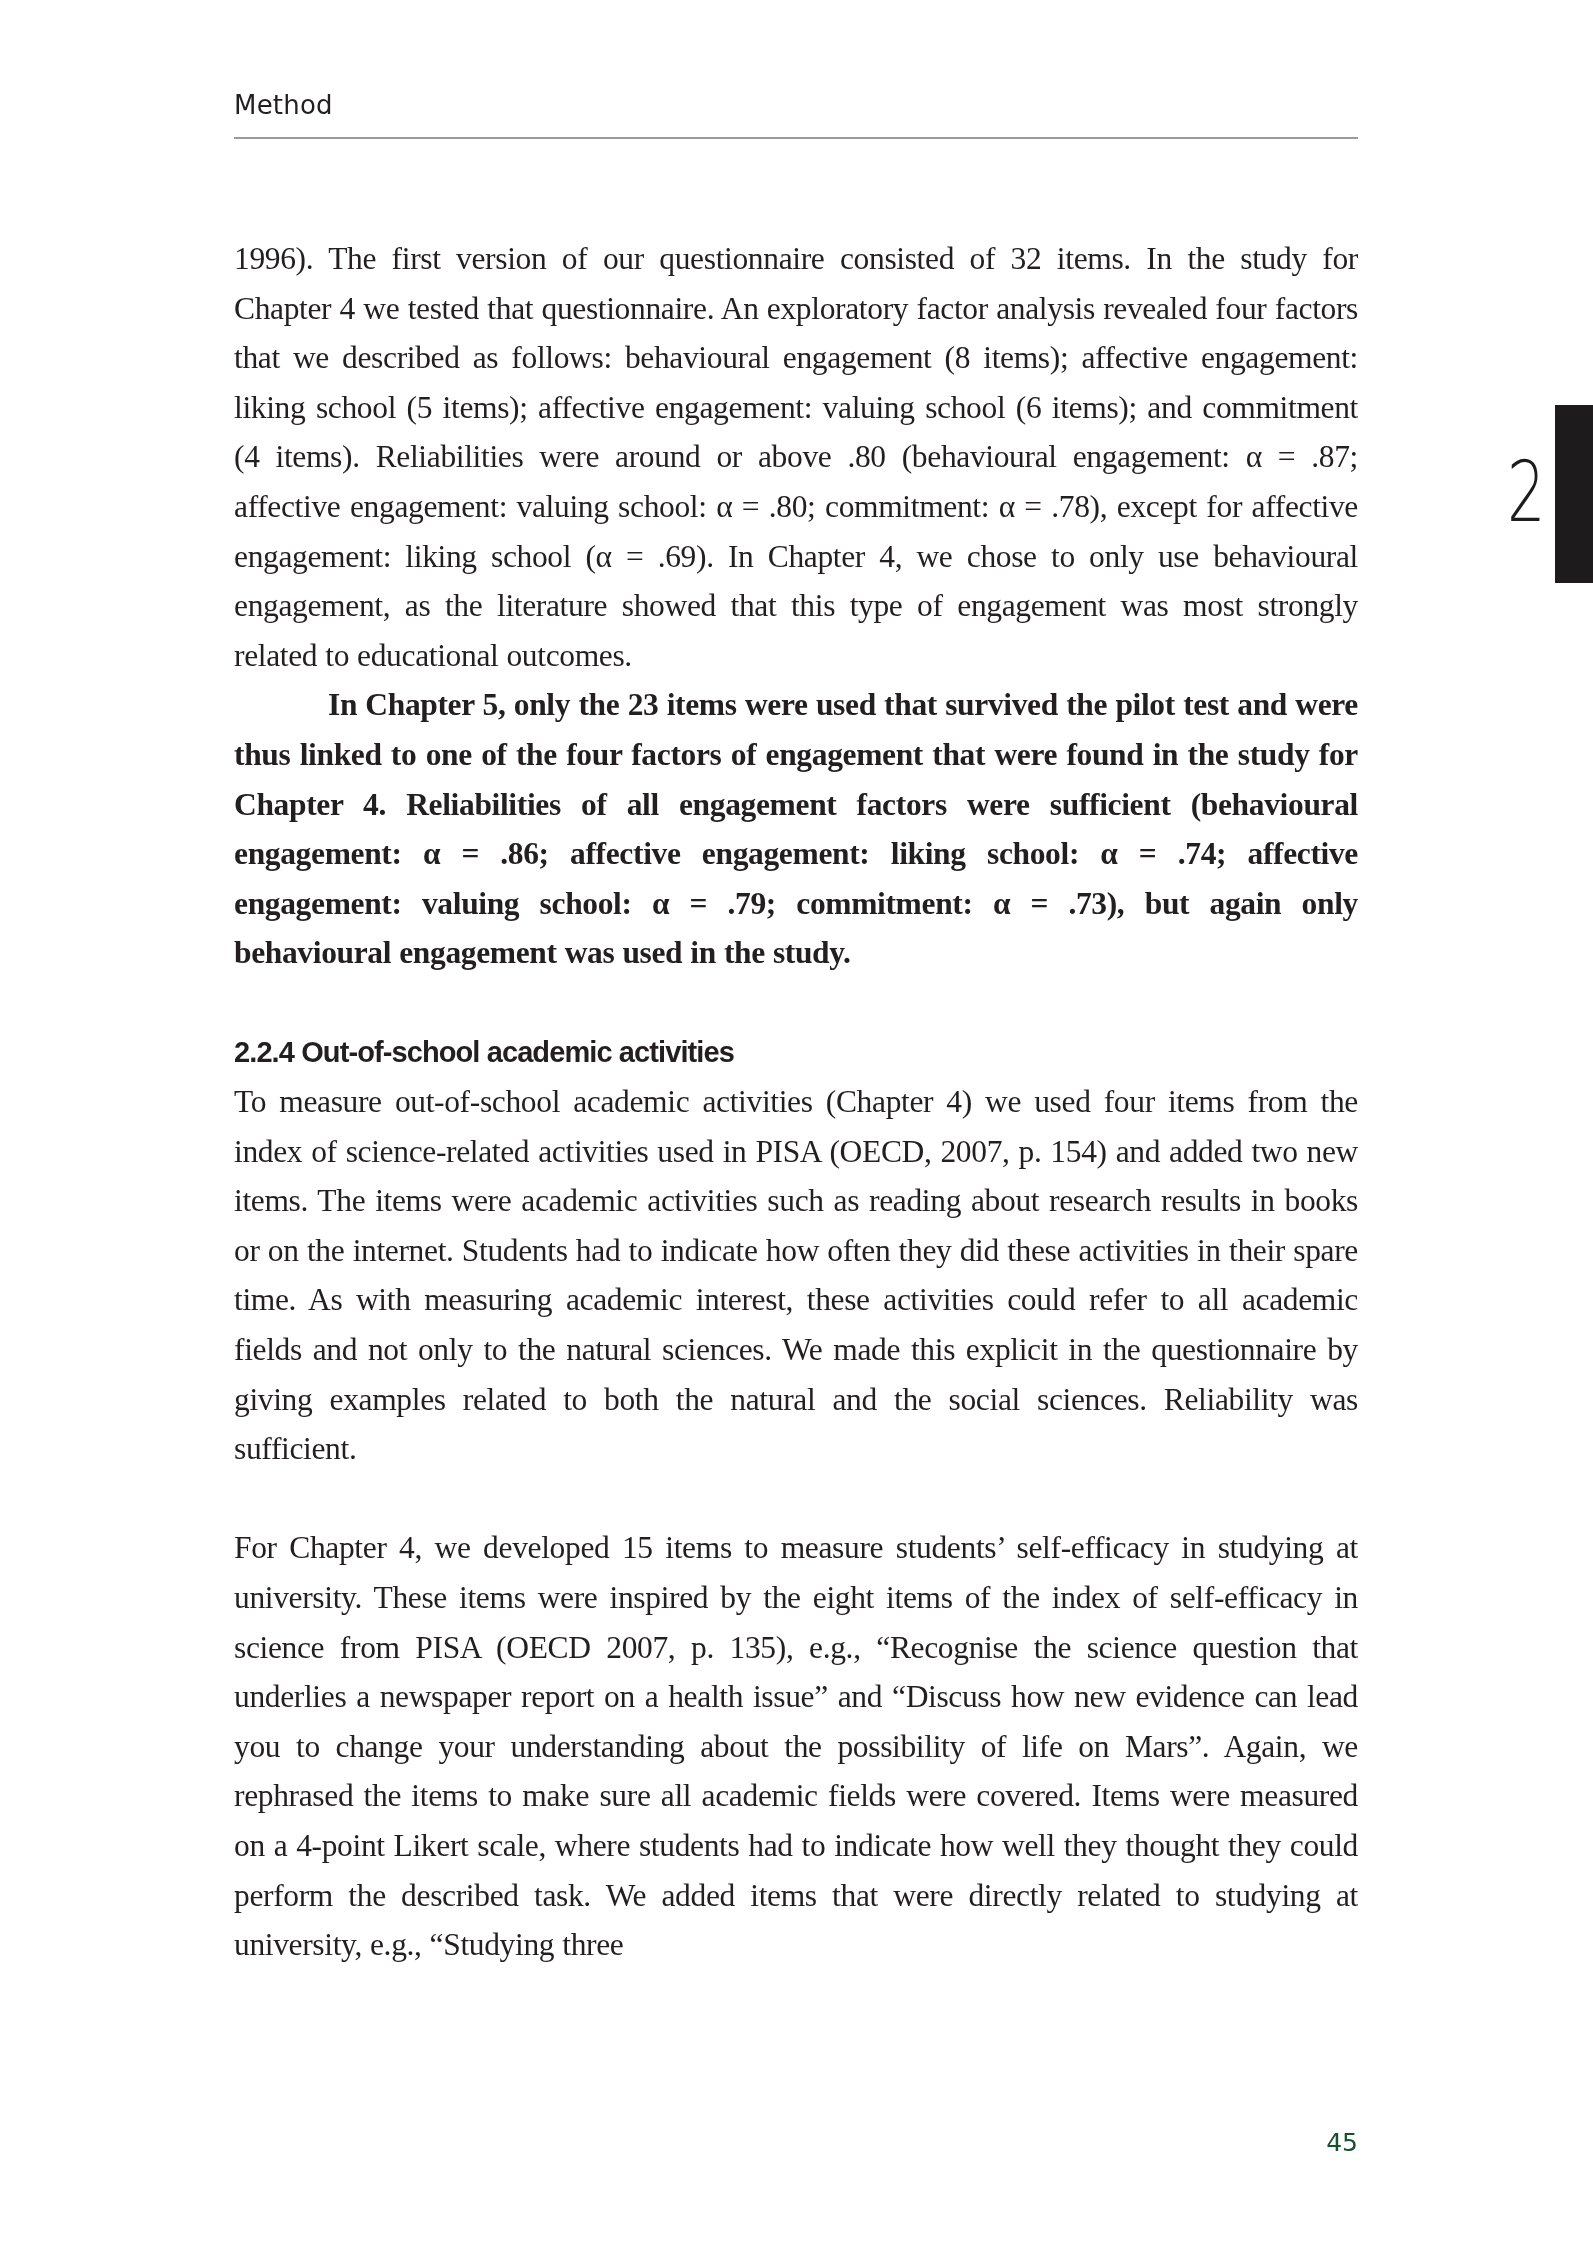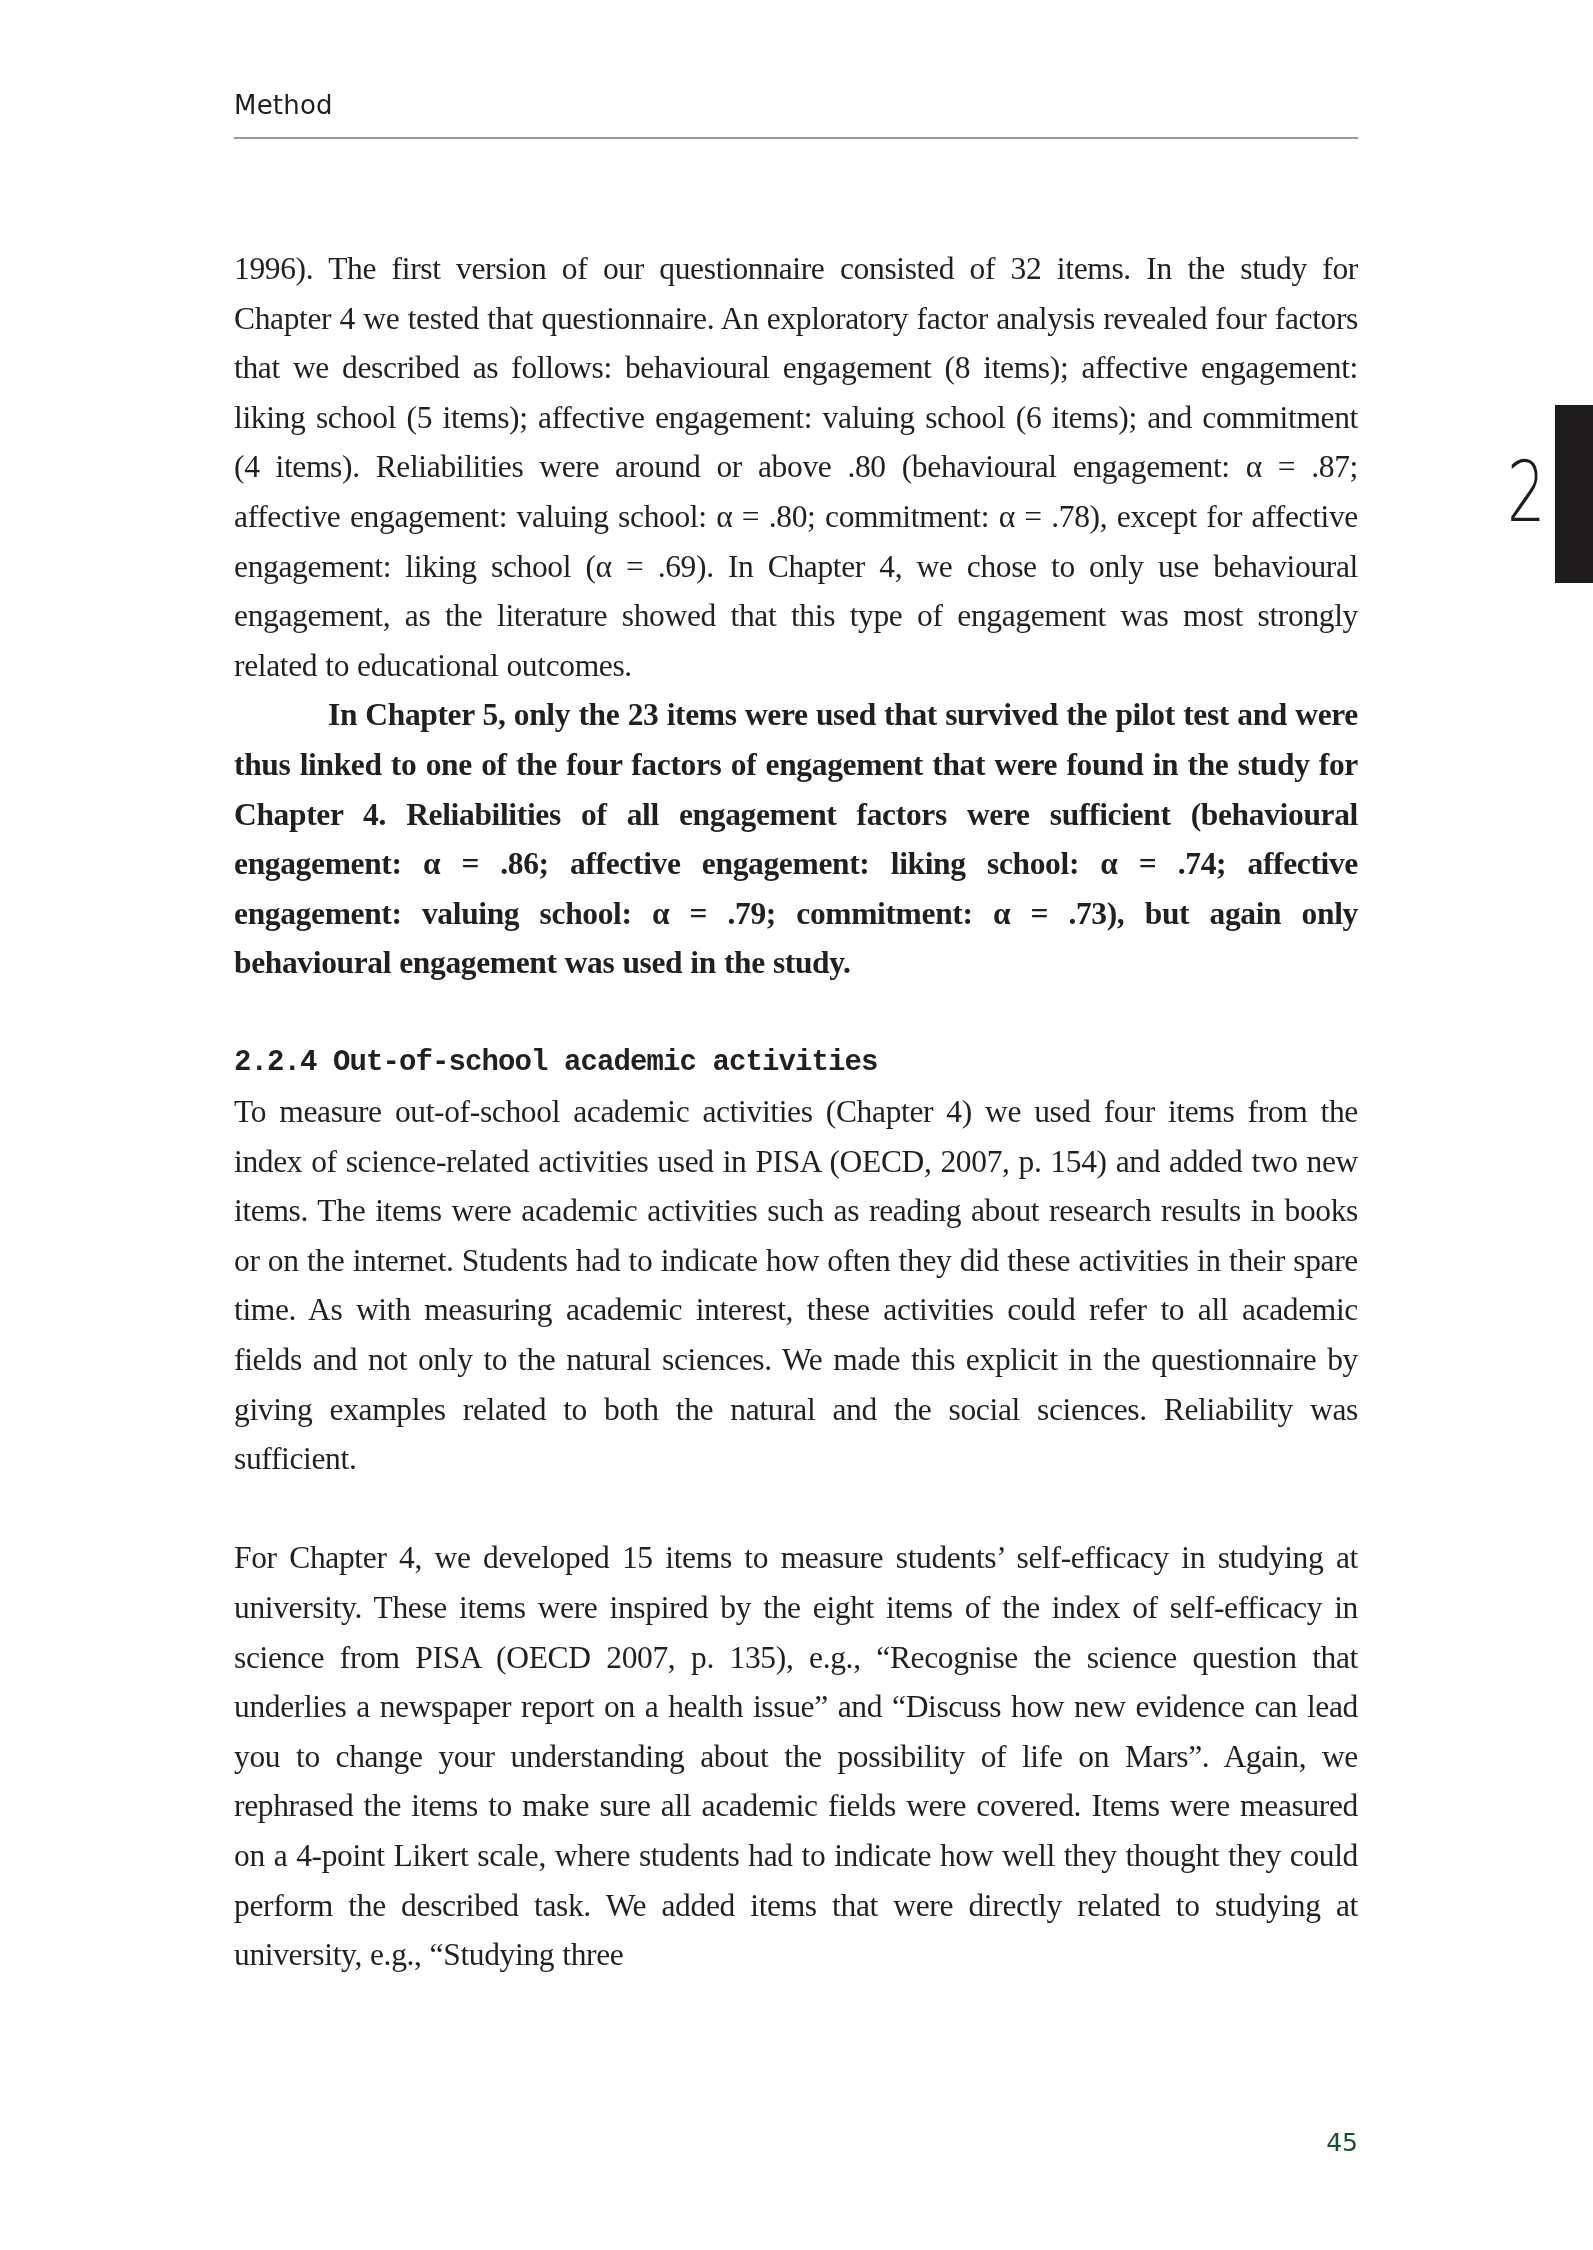--- a/index.html
+++ b/index.html
@@ -14,29 +14,29 @@
   }
   .chapter-tab {
     position: absolute; left: 1555px; top: 405px; width: 38px; height: 178px; background: #1d1b1c;
   }
   .chapter-num {
     position: absolute; left: 1500px; top: 450px; width: 50px; text-align: center;
     font-family: "DejaVu Sans", sans-serif; font-weight: 200; font-size: 84px; line-height: 1;
     color: #1d1b1c; transform: scaleX(0.72); transform-origin: center;
   }
   .body-col {
-    position: absolute; left: 234px; top: 234px; width: 1124px; margin-top: 10px;
+    position: absolute; left: 234px; top: 234px; width: 1124px;
   }
   p.para {
     margin: 0; font-family: "Liberation Serif", serif; font-size: 31.5px; line-height: 49.6px;
     text-align: justify; color: #231f20; letter-spacing: -0.35px; word-spacing: 0.5px;
   }
   p.indent { text-indent: 94px; font-weight: bold; }
   h3.section {
-    margin: 0; font-family: Liberation Mono, monospace; font-weight: bold; font-size: 29px;
+    margin: 0; font-family: Liberation Sans, sans-serif; font-weight: bold; font-size: 29px;
     line-height: 49.6px; color: #231f20; letter-spacing: -0.9px;
   }
   .gap { height: 49.6px; }
   .page-number {
     position: absolute; left: 1300px; top: 2128px; width: 58px; text-align: right;
     font-family: "DejaVu Sans", sans-serif; font-size: 25px; color: #14532d;
   }
 </style>
 </head>
 <body>

